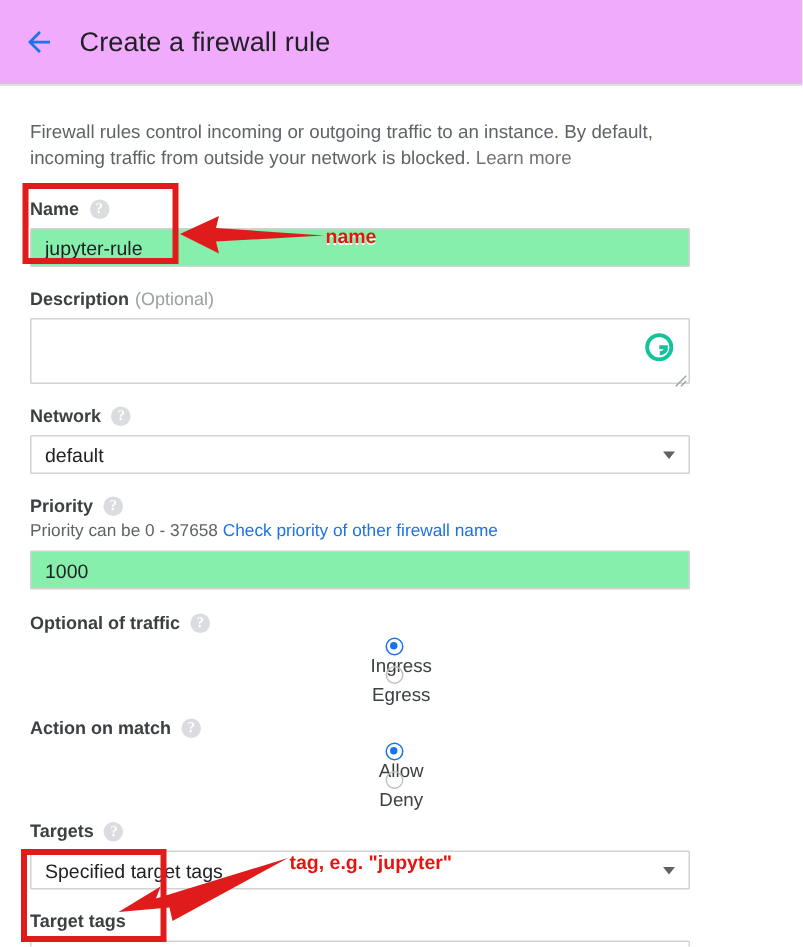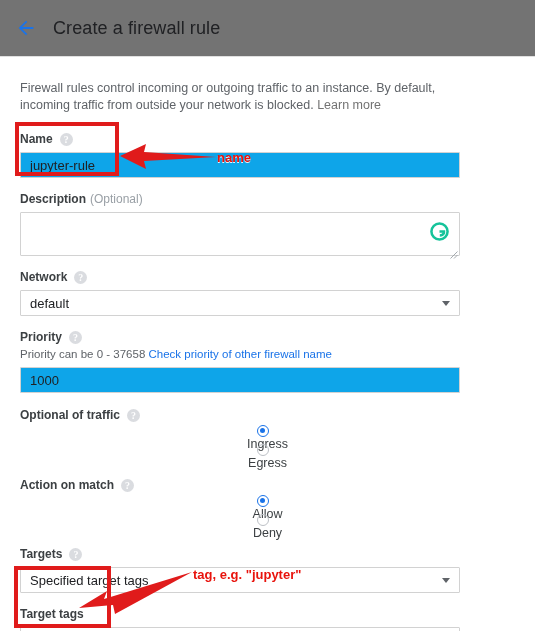--- a/index.html
+++ b/index.html
@@ -16,21 +16,21 @@
     position: relative;
   }
 
   
   .page-header {
     height: 57px;
     display: flex;
     align-items: center;
     border-bottom: 1px solid #e0e0e0;
     box-sizing: border-box;
-    background: #737373;
+    background: #f0abfc;
   }
   .back-arrow {
     width: 30px;
     height: 30px;
     margin-left: 11px;
     margin-right: 12px;
     display: flex;
     align-items: center;
     justify-content: center;
     cursor: pointer;
@@ -91,21 +91,21 @@
     font-family: "Liberation Serif", serif;
     cursor: pointer;
     user-select: none;
   }
 
   .text-input {
     width: 440px;
     height: 26px;
     box-sizing: border-box;
     border: 1px solid #d2d2d2;
-    background: #0ea5e9;
+    background: #86efac;
     font-size: 13px;
     color: #202124;
     padding: 0 9px;
     margin-top: 5px;
     font-family: "Liberation Sans", sans-serif;
     outline: none;
     display: block;
     border-radius: 1px;
   }
 

